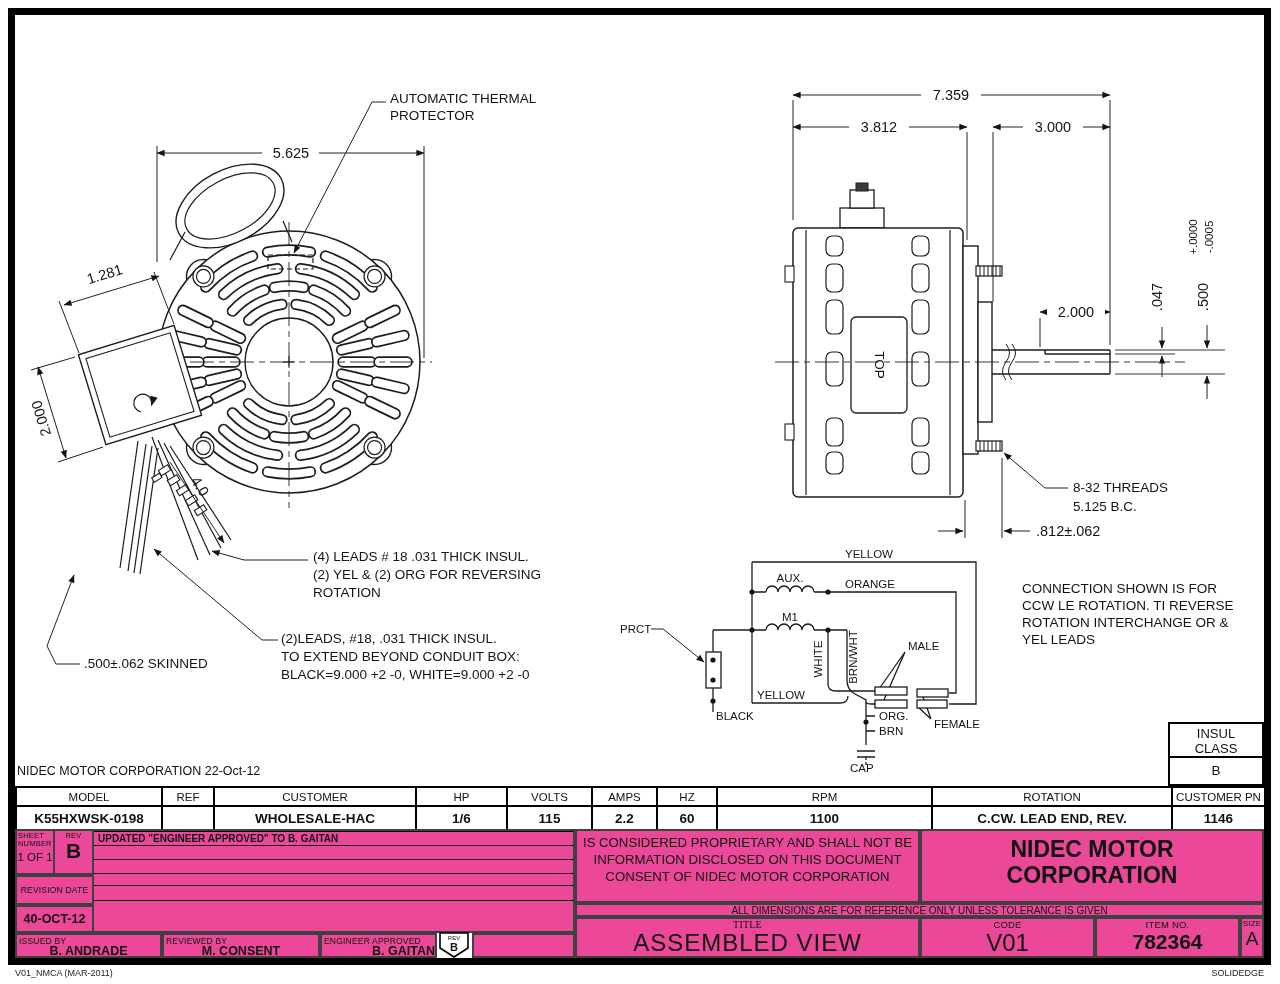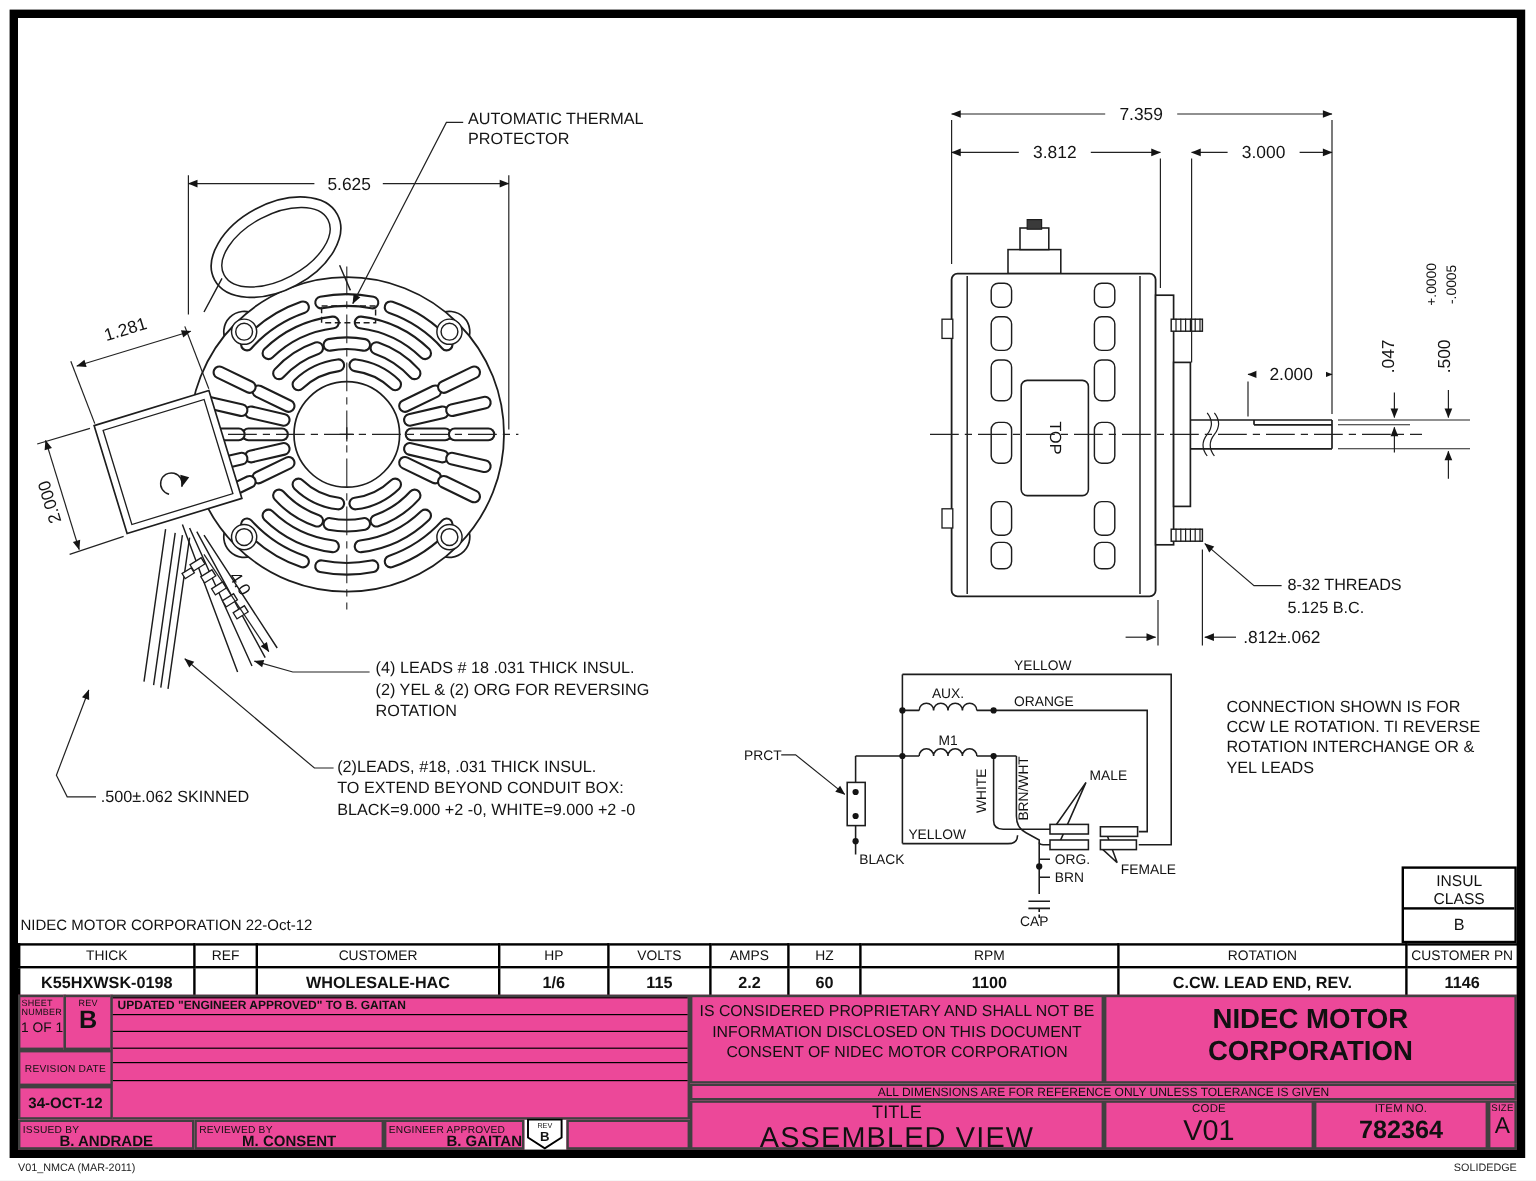--- a/index.html
+++ b/index.html
@@ -387,21 +387,21 @@
         <col style="width:91px">
       <col style="width:85px">
         <col style="width:65px">
         <col style="width:60px">
         <col style="width:215px">
       <col style="width:240px">
         <col style="width:93px">
     </colgroup>
     <tbody>
         <tr class="h">
-      <td>THICK</td>
+      <td>MODEL</td>
       <td>REF</td>
       <td>CUSTOMER</td>
       <td>HP</td>
       <td>VOLTS</td>
       <td>AMPS</td>
       <td>HZ</td>
       <td>RPM</td>
       <td>ROTATION</td>
       <td>CUSTOMER PN</td>
     </tr>
@@ -436,38 +436,38 @@
     <div class="rrow" style="height:14px;"></div>
     <div class="rrow" style="height:14px;"></div>
     <div class="rrow" style="height:12px;"></div>
     <div class="rrow" style="height:15px;"></div>
     <div class="rrow" style="height:14px;"></div>
   </div>
   <div class="cell" style="left:15px;top:875px;width:79px;height:30px;text-align:center;">
     <div class="lbl" style="margin-top:8px;">REVISION DATE</div>
   </div>
   <div class="cell" style="left:15px;top:905px;width:79px;height:28px;text-align:center;">
-    <div style="font-size:12.5px;font-weight:bold;margin-top:5px;">34-OCT-12</div>
+    <div style="font-size:12.5px;font-weight:bold;margin-top:5px;">40-OCT-12</div>
   </div>
 
   <div class="cell" style="left:575px;top:829px;width:345px;height:74px;text-align:center;font-size:13.2px;line-height:17px;padding-top:3px;">
     <div>IS CONSIDERED PROPRIETARY AND SHALL NOT BE</div>
     <div>INFORMATION DISCLOSED ON THIS DOCUMENT</div>
     <div>CONSENT OF NIDEC MOTOR CORPORATION</div>
   </div>
   <div class="cell" style="left:920px;top:829px;width:344px;height:74px;text-align:center;">
     <div style="font-size:23px;font-weight:bold;margin-top:5px;line-height:26px;">
       <div>NIDEC MOTOR</div>
       <div>CORPORATION</div>
     </div>
   </div>
   <div class="cell" style="left:575px;top:903px;width:689px;height:14px;text-align:center;font-size:10px;line-height:11px;">ALL DIMENSIONS ARE FOR REFERENCE ONLY UNLESS TOLERANCE IS GIVEN</div>
 
   <div class="cell" style="left:575px;top:917px;width:345px;height:41px;text-align:center;">
-    <div class="lbl" style="font-size:15px;">TITLE</div>
+    <div class="lbl" style="font-size:10px;font-family:Liberation Serif, serif;">TITLE</div>
     <div style="font-size:24px;letter-spacing:1px;line-height:25px;">ASSEMBLED VIEW</div>
   </div>
   <div class="cell" style="left:920px;top:917px;width:175px;height:41px;text-align:center;">
     <div class="lbl" style="font-size:9.5px;">CODE</div>
     <div style="font-size:24px;line-height:25px;">V01</div>
   </div>
   <div class="cell" style="left:1095px;top:917px;width:145px;height:41px;text-align:center;">
     <div class="lbl" style="font-size:9.5px;">ITEM NO.</div>
     <div style="font-size:21px;font-weight:bold;line-height:24px;">782364</div>
   </div>

